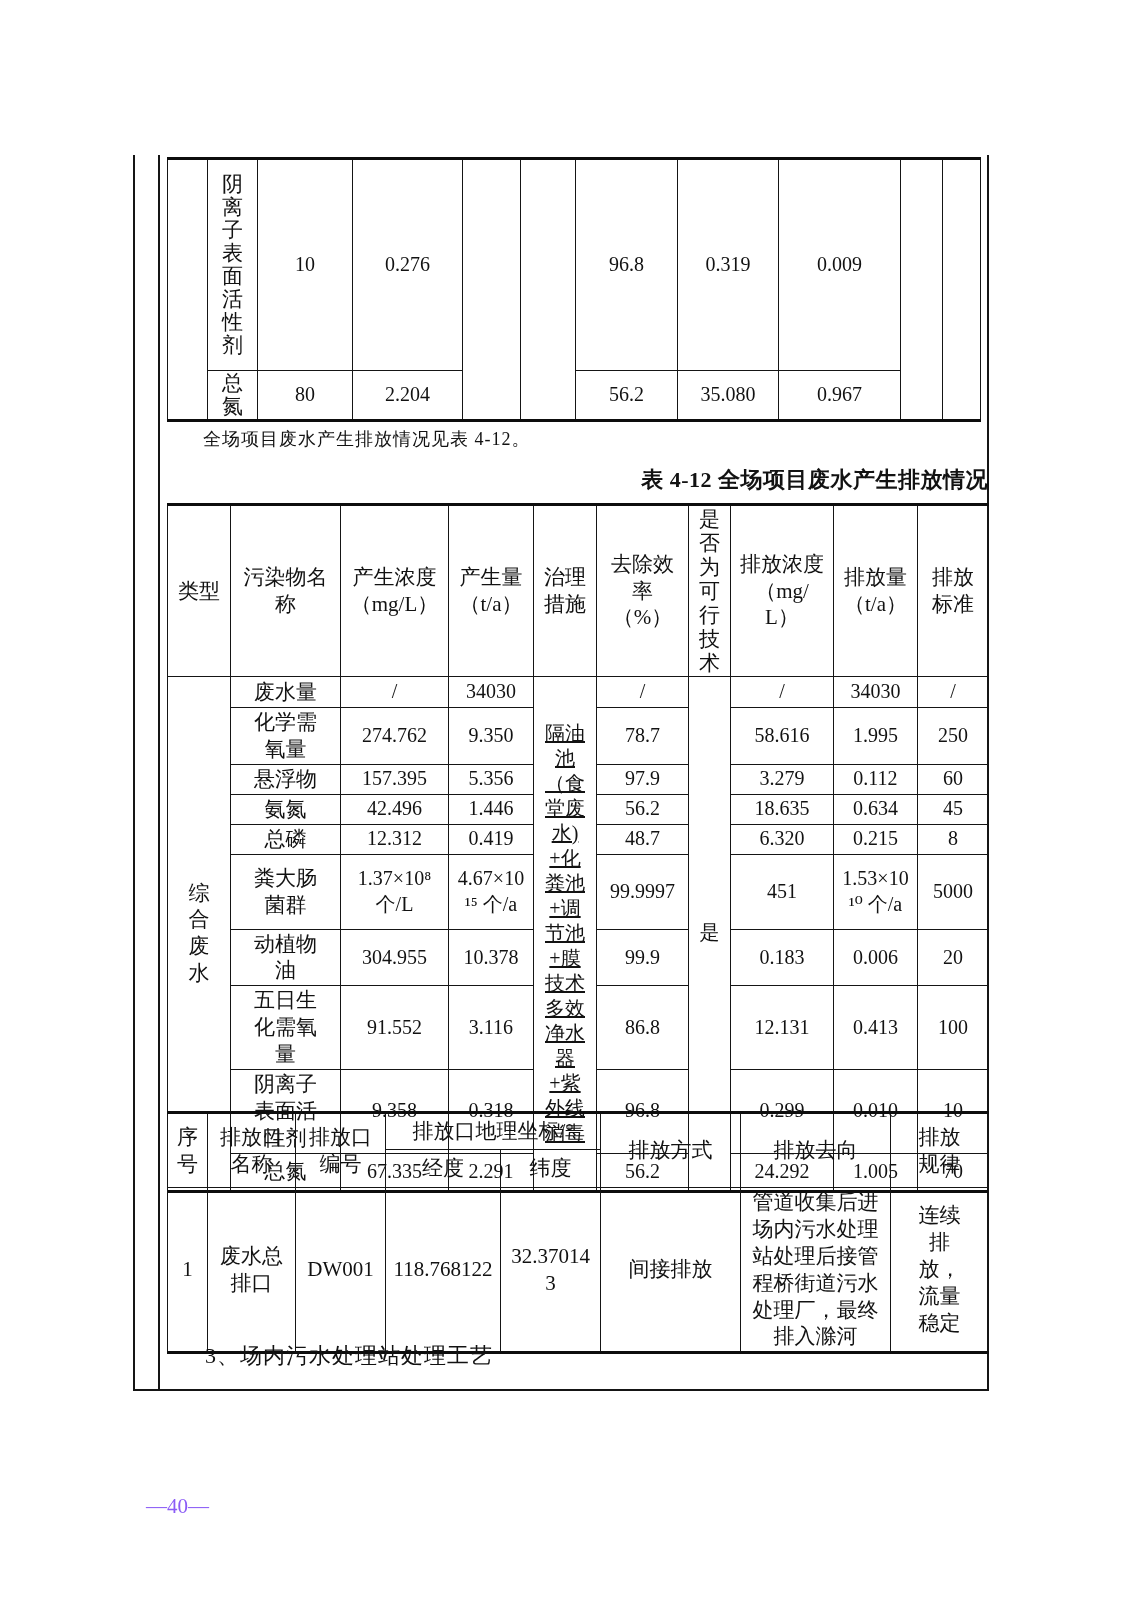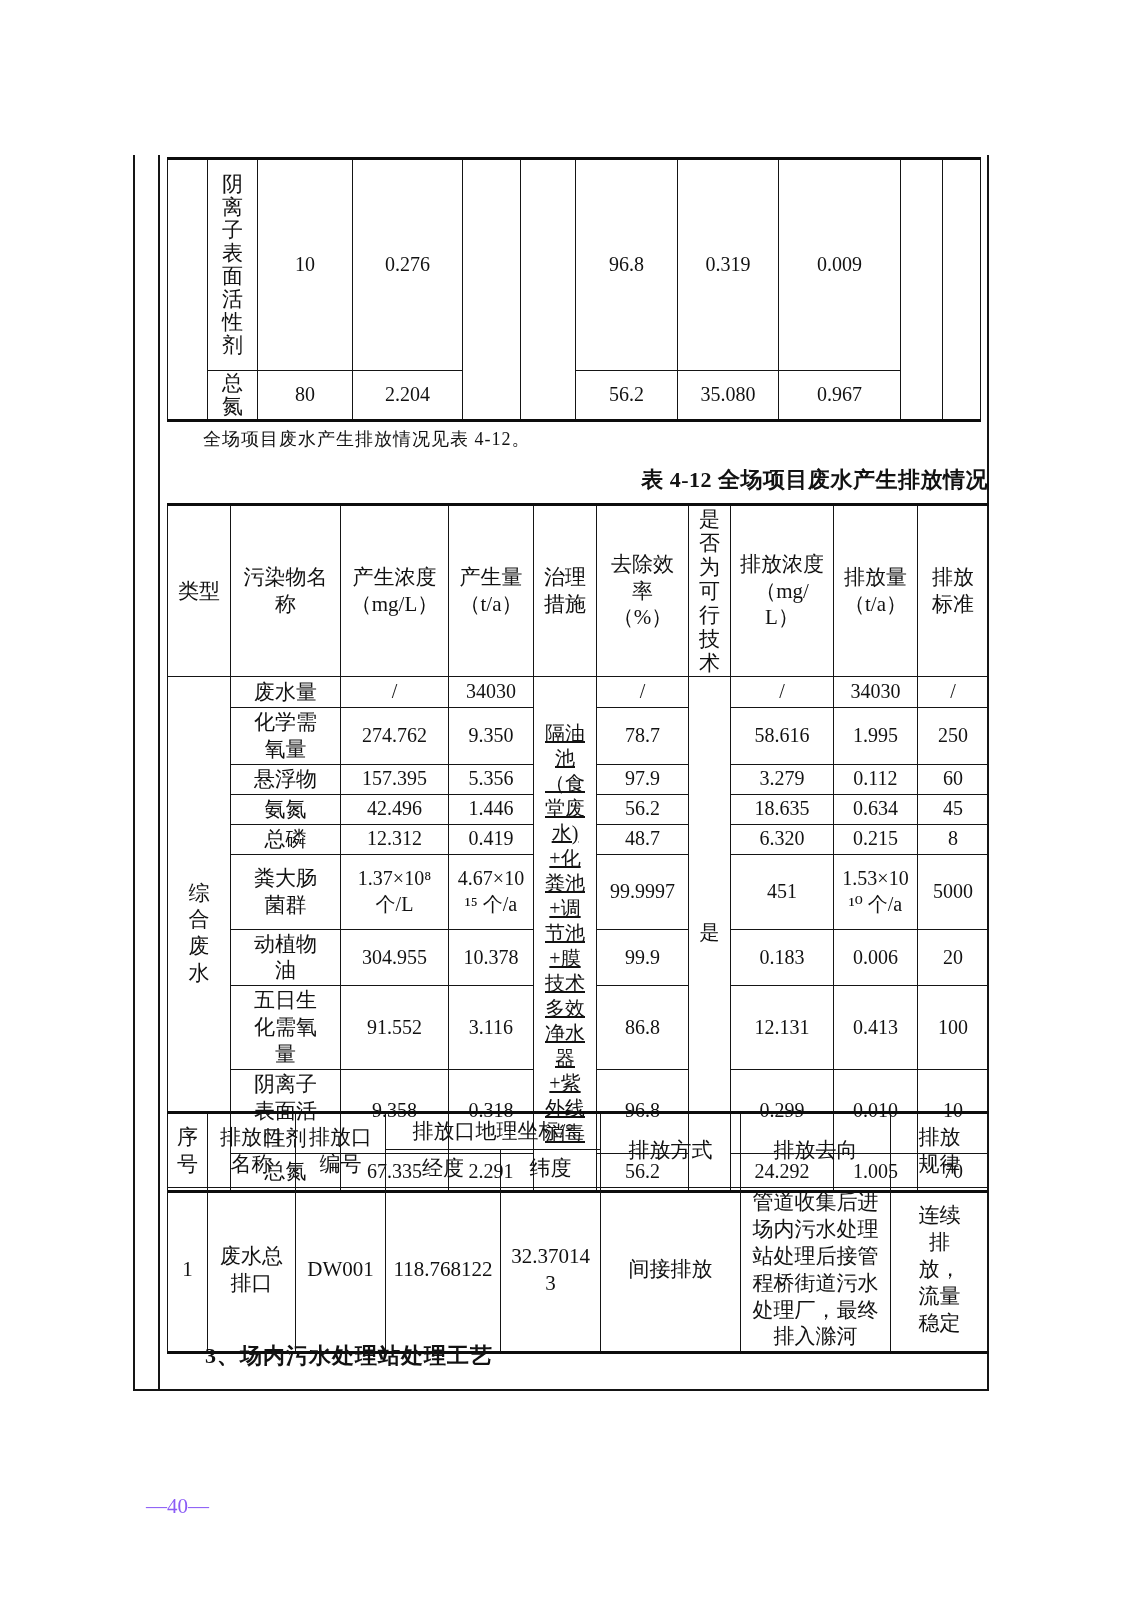--- a/index.html
+++ b/index.html
@@ -57,21 +57,21 @@
   .t413 { left:32px; top:956px; width:821px; }
   .t413 .hr1 { height:37px;margin-top:8px; } .t413 .hr2 { height:38px; }
   .t413 .dr { height:144px; }
   .t413 td { font-size:21px; }
   .t413 td.pattern-head { padding:1px 26px; }
   .t413 td.pattern-cell { padding:1px 18px; }
   .t413 td.dest-cell { padding:1px 7px; }
   
   .section-heading {
     position:absolute; left:70px; top:1186px;
-    font-size:22px; font-weight:bold; letter-spacing:1px;
+    font-size:22px; font-weight:normal; letter-spacing:1px;
   }
   .page-number {
     position:absolute; left:146px; top:1494px;
     font-size:21px; color:#8b5cf6;
   }
 </style>
 </head>
 <body>
 
 <div class="frame">

